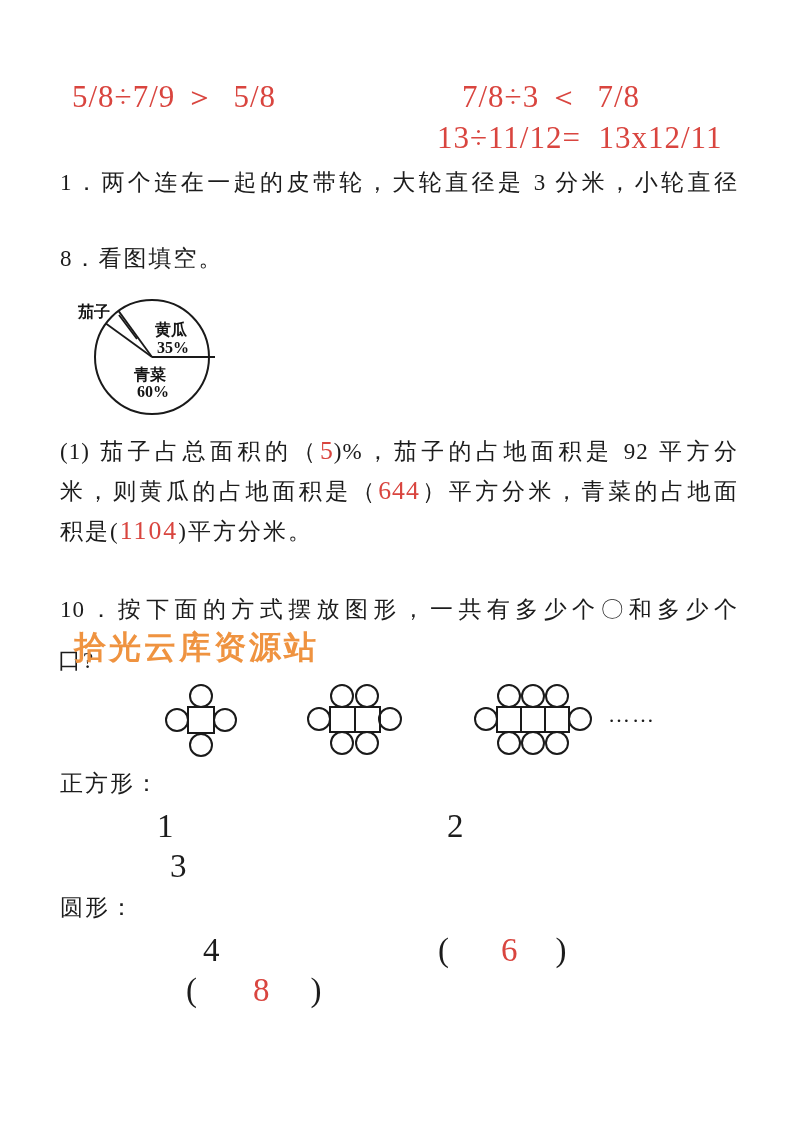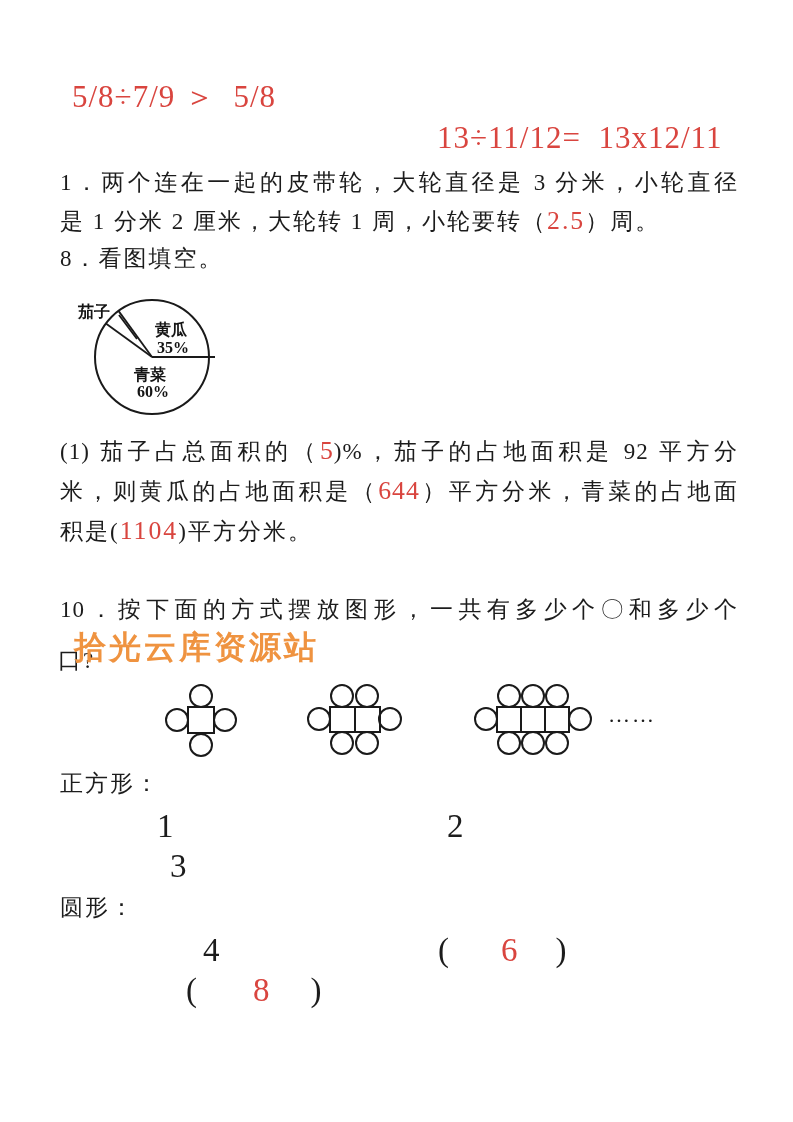--- a/index.html
+++ b/index.html
@@ -30,24 +30,24 @@
   }
   .pie-text{font-weight:bold;font-size:16px;fill:#141414;font-family:"Liberation Serif","DejaVu Serif",serif;}
   svg .stroke{stroke:#1a1a1a;fill:none;}
 </style>
 </head>
 <body>
 
 <div class="page">
 
   <div class="abs redrow" style="left:72px;top:80px">5/8÷7/9 ＞  5/8</div>
+  <div class="abs redrow" style="left:462px;top:80px">7/8÷3 ＜  7/8</div>
   <div class="abs redrow" style="left:437px;top:121px">13÷11/12=  13x12/11</div>
 
   <div class="abs cjk jline" style="left:60px;top:170px">1．两个连在一起的皮带轮，大轮直径是 3 分米，小轮直径</div>
-  <div class="abs cjk" style="left:60px;top:206px"><span>是 1 分米 2 厘米，大轮转 1 周，小轮要转（</span><span class="red-inline">2.5</span><span>）周。</span></div>
 
   <div class="abs cjk" style="left:60px;top:246px">8．看图填空。</div>
 
   <svg class="abs" style="left:58px;top:290px" width="185" height="140" viewBox="0 0 185 140">
     <circle class="stroke" cx="94" cy="67" r="57" stroke-width="2" fill="#ffffff"></circle>
     <line class="stroke" x1="94" y1="67" x2="157" y2="67" stroke-width="1.8"></line>
     <line class="stroke" x1="94" y1="67" x2="60.5" y2="20.9" stroke-width="1.8"></line>
     <line class="stroke" x1="94" y1="67" x2="47.9" y2="33.5" stroke-width="1.8"></line>
     <line class="stroke" x1="61" y1="25" x2="79" y2="49" stroke-width="1.8"></line>
     <text class="pie-text" x="20" y="27">茄子</text>

